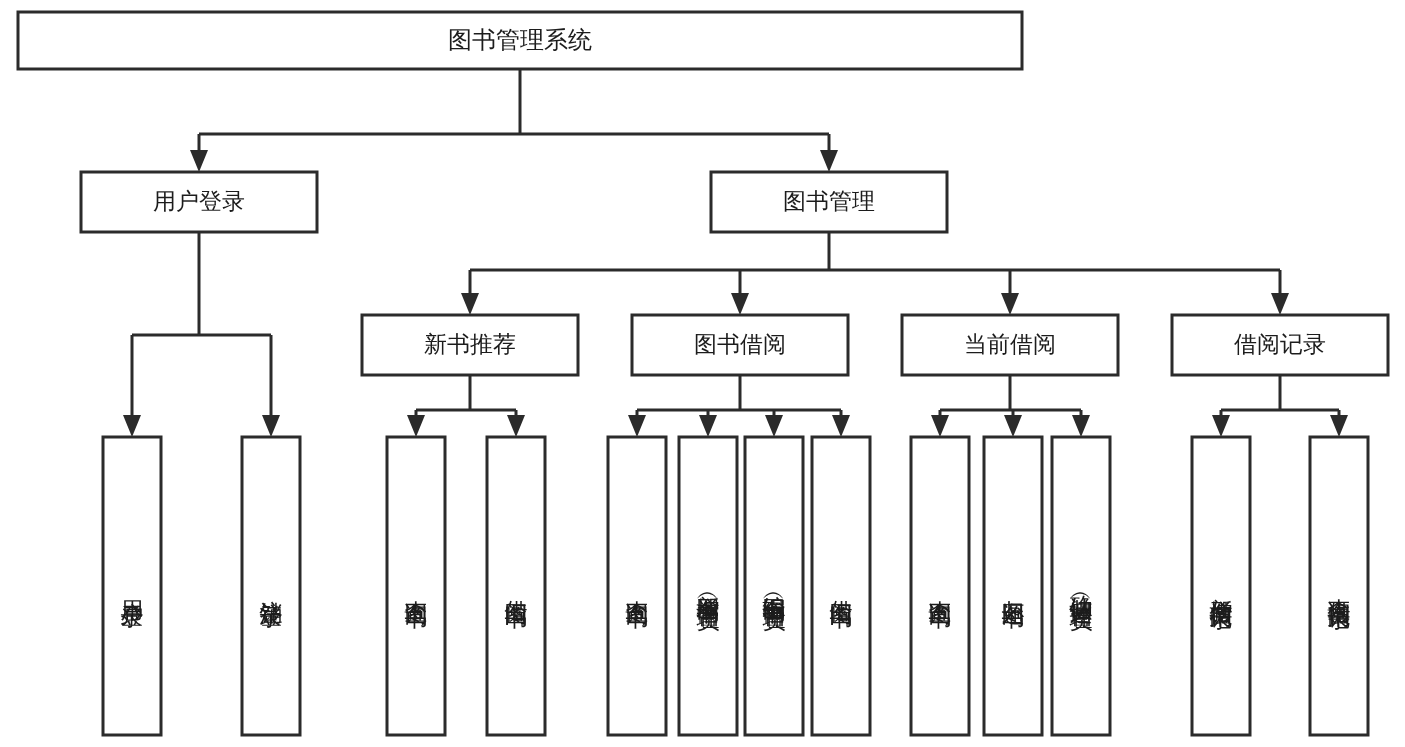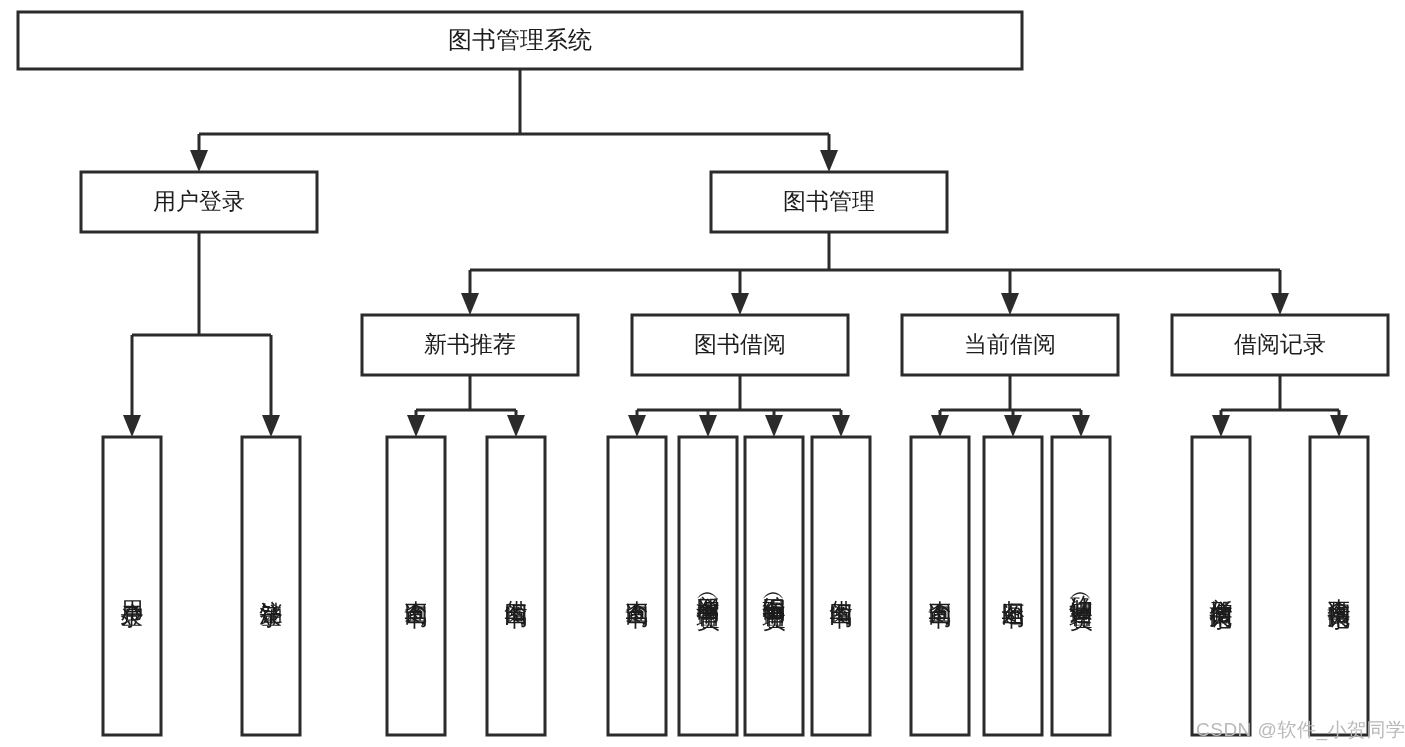--- a/index.html
+++ b/index.html
@@ -208,14 +208,13 @@
       <div class="leaf-label-wrap" style="left: 1052px; top: 437px; width: 58px; height: 298px;">
         <div class="leaf-label">确认归还（管理员）</div>
       </div>
       <div class="leaf-label-wrap" style="left: 1192px; top: 437px; width: 58px; height: 298px;">
         <div class="leaf-label">新增借阅记录</div>
       </div>
       <div class="leaf-label-wrap" style="left: 1310px; top: 437px; width: 58px; height: 298px;">
         <div class="leaf-label">查询借阅记录</div>
       </div>
     </div>
-  <div class="watermark" style="left: 1196px; top: 717px; color: rgb(185, 185, 185);">CSDN @软件_小贺同学</div>
 </div>
 
 </body></html>

